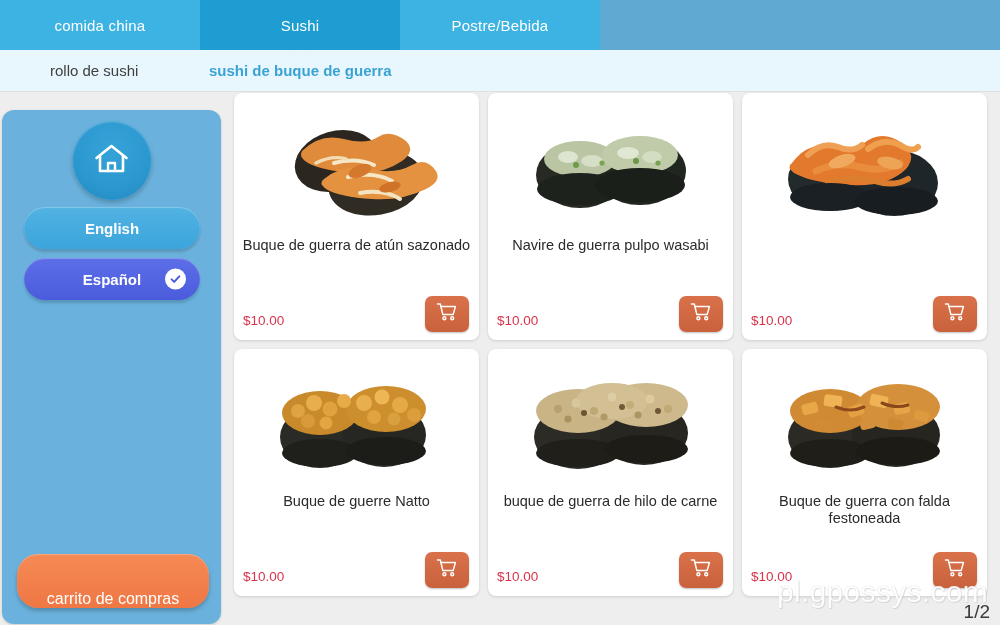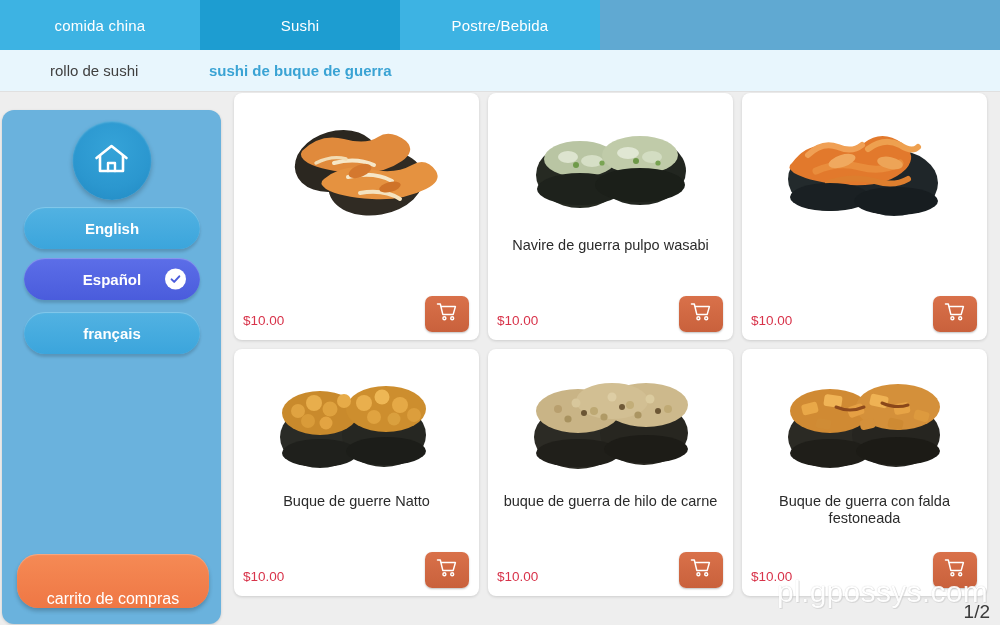--- a/index.html
+++ b/index.html
@@ -292,23 +292,20 @@
 
     <div class="lang-btn l1 selected">
       <span>Español</span>
       <span class="lang-check">
         <svg width="13" height="13" viewBox="0 0 13 13" fill="none">
           <path d="M2.6 6.9 L5.2 9.4 L10.3 3.8" stroke="#4a5cdc" stroke-width="2" stroke-linecap="round" stroke-linejoin="round"></path>
         </svg>
       </span>
     </div>
 
-    <div class="lang-btn l2">
-      <span>français</span>
-    </div>
 
     <div class="cart-btn">
       <span>carrito de compras</span>
     </div>
   </div>
 
   <div class="grid">
 
     <div class="card">
       <div class="card-img">
@@ -318,20 +315,21 @@
           <path d="M38 46 q18 -18 42 -12 q22 6 34 -2 q12 -8 28 4 q10 10 -4 20 q-20 14 -48 12 q-30 -2 -46 -10 q-10 -6 -6 -12Z" fill="#e08a3c"></path>
           <path d="M60 74 q20 -16 46 -10 q24 6 42 -4 q14 -8 24 6 q6 10 -10 18 q-24 12 -54 10 q-32 -2 -46 -10 q-8 -6 -2 -10Z" fill="#e59240"></path>
           <path d="M70 58 q22 -6 40 2" stroke="#f6e7c8" stroke-width="4" fill="none" stroke-linecap="round"></path>
           <path d="M84 72 q26 -6 44 4" stroke="#f6e7c8" stroke-width="4" fill="none" stroke-linecap="round"></path>
           <path d="M96 88 q24 -4 40 6" stroke="#f4e3c0" stroke-width="4" fill="none" stroke-linecap="round"></path>
           <path d="M52 58 q16 -8 30 -4" stroke="#f2dcb4" stroke-width="3.4" fill="none" stroke-linecap="round"></path>
           <ellipse cx="96" cy="66" rx="12" ry="6" fill="#d4782e" transform="rotate(-22 96 66)"></ellipse>
           <ellipse cx="126" cy="82" rx="11" ry="5" fill="#cf7329" transform="rotate(-14 126 82)"></ellipse>
         </svg>
       </div>
+      <div class="card-title">Buque de guerra de atún sazonado</div>
       <div class="card-price">$10.00</div>
       <div class="card-cart">
         <span>
           <svg width="22" height="20" viewBox="0 0 22 20" fill="none">
             <path d="M1.5 2 H4.3 L6.8 12.4 H17.2 L19.4 4.6 H5.3" stroke="#ffffff" stroke-width="1.5" stroke-linecap="round" stroke-linejoin="round"></path>
             <circle cx="8.4" cy="16.2" r="1.5" stroke="#ffffff" stroke-width="1.4"></circle>
             <circle cx="16.2" cy="16.2" r="1.5" stroke="#ffffff" stroke-width="1.4"></circle>
           </svg>
         </span>
       </div>

